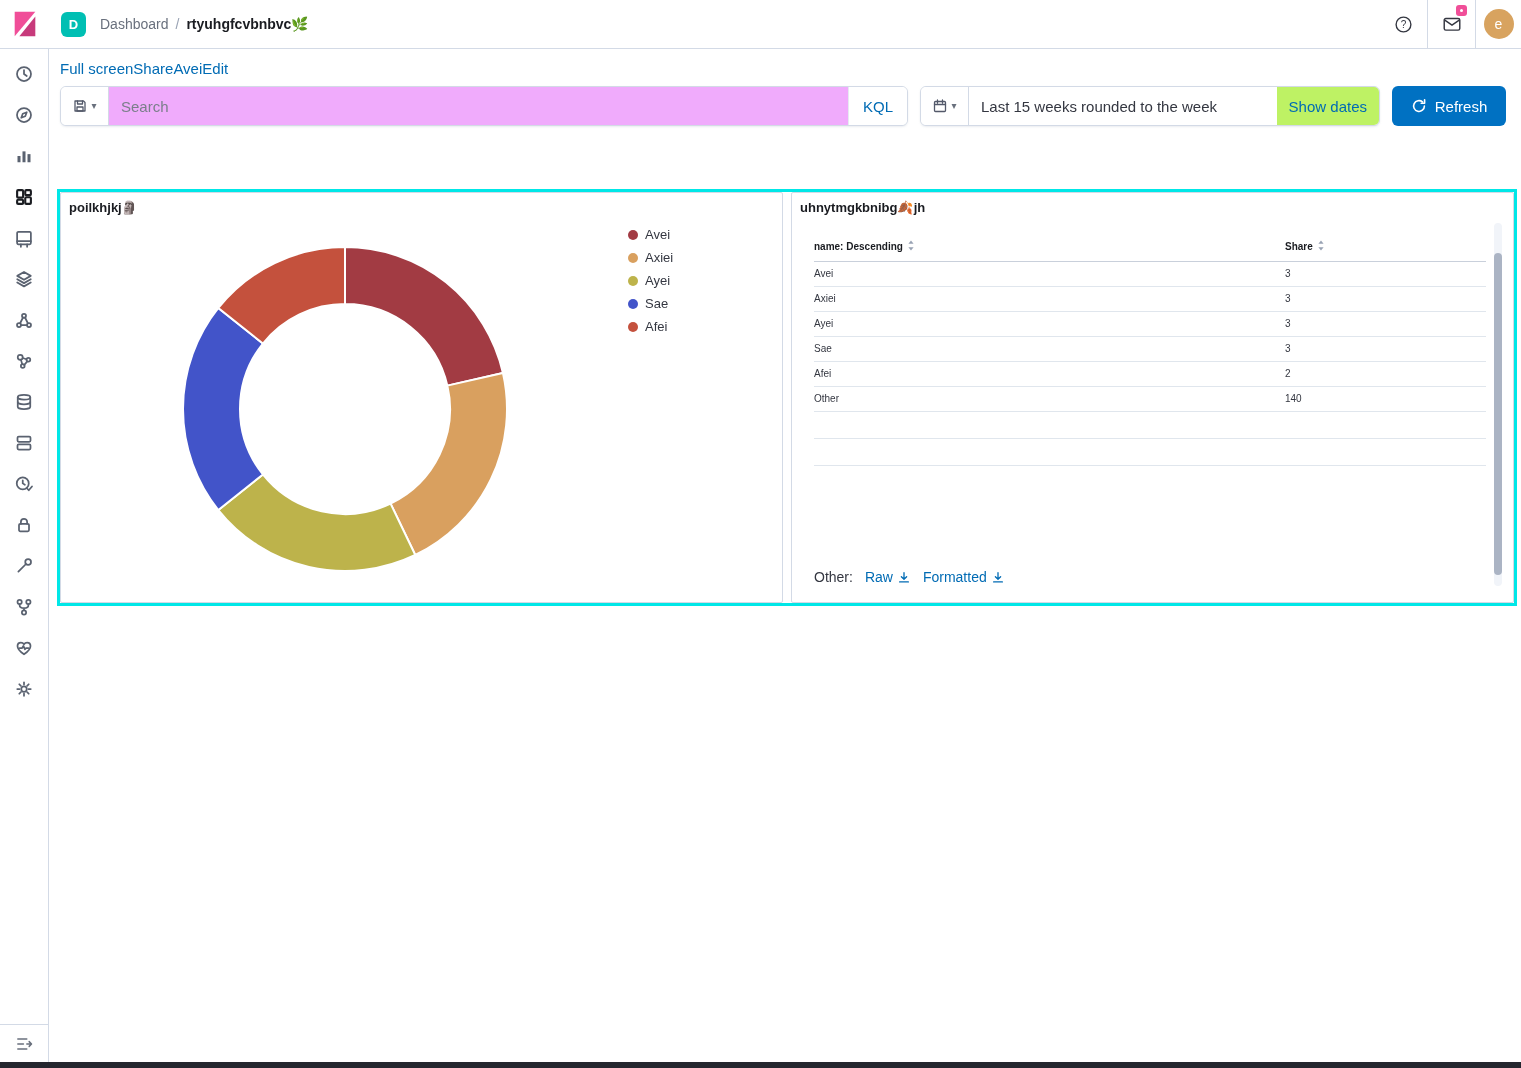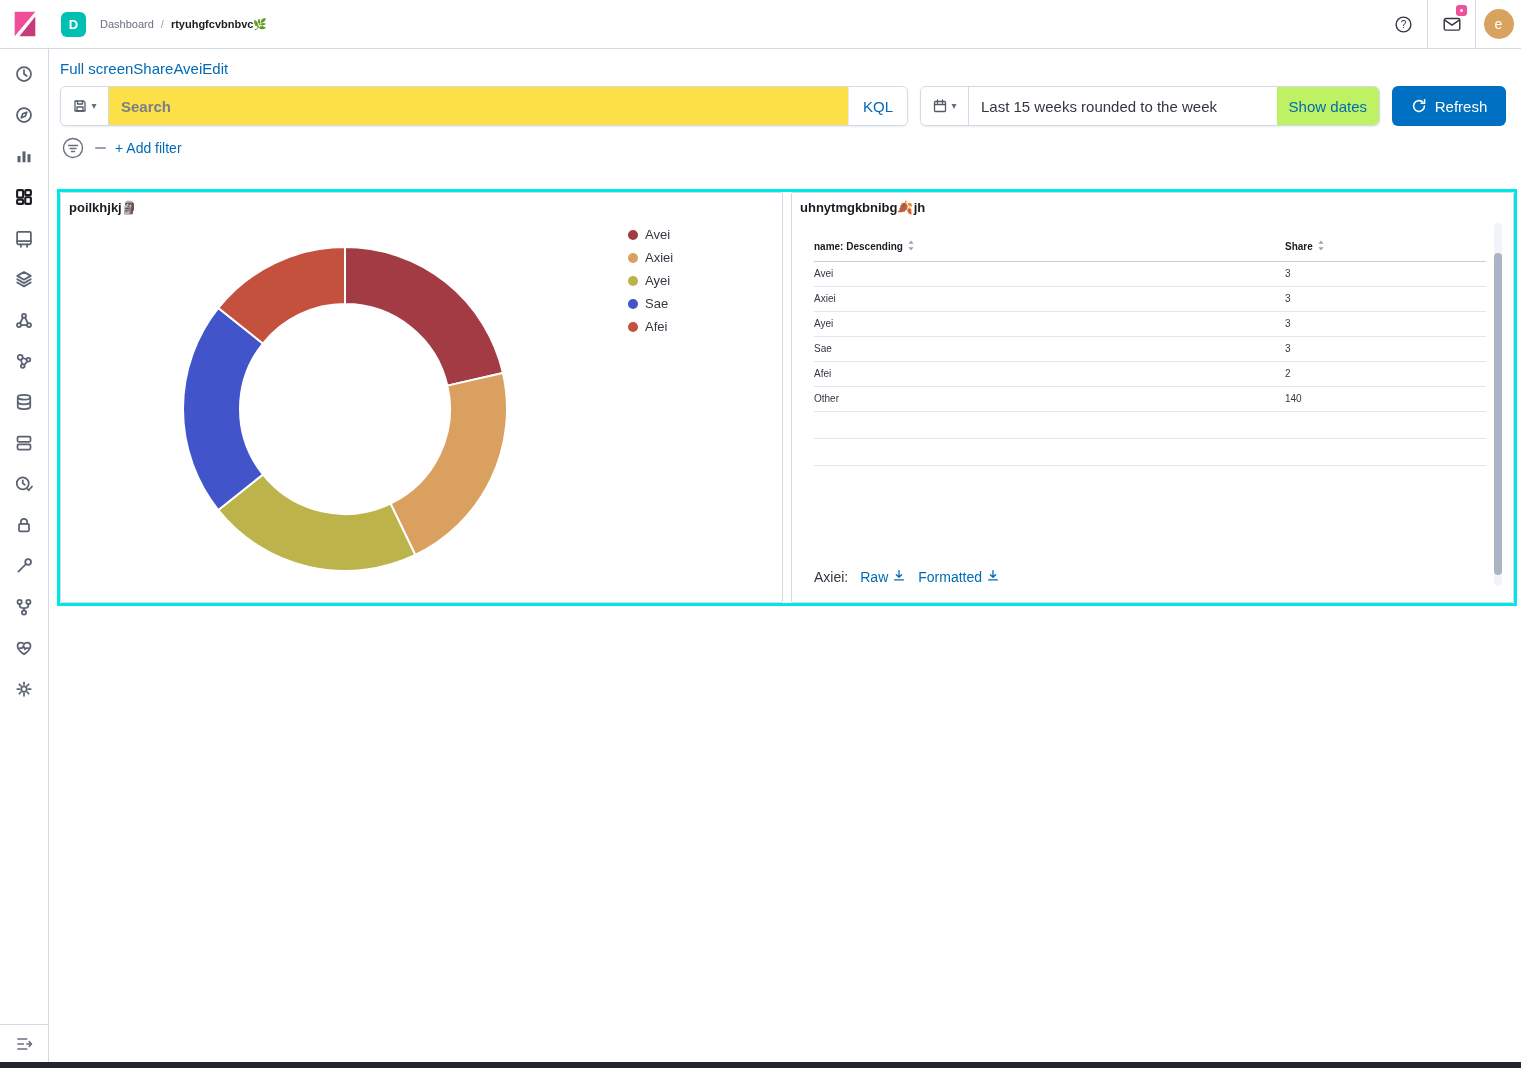--- a/index.html
+++ b/index.html
@@ -12,21 +12,21 @@
   a { text-decoration:none; cursor:pointer; }
   button { font-family:inherit; cursor:pointer; }
 
   
   .app-header{ position:absolute; top:0; left:0; width:100%; height:49px;
     background:#fff; border-bottom:1px solid #D3DAE6; display:flex; align-items:center; z-index:20;}
   .logo-box{ width:49px; height:48px; display:flex; align-items:center; justify-content:center; cursor:pointer;}
   .space-badge{ width:25px; height:25px; border-radius:6px; background:#00BFB3; color:#fff;
     font-weight:700; font-size:13px; display:flex; align-items:center; justify-content:center;
     margin:0 14px 0 12px; cursor:pointer; border:none;}
-  .breadcrumb{ display:flex; align-items:center; gap:7px; font-size:11px;}
+  .breadcrumb{ display:flex; align-items:center; gap:7px; font-size:14px;}
   .breadcrumb a{ color:#69707D; }
   .breadcrumb .sep{ color:#98A2B3; }
   .breadcrumb strong{ color:#1A1C21; font-weight:700; }
   .header-right{ margin-left:auto; display:flex; align-items:stretch; height:100%; }
   .hbtn{ width:48px; display:flex; align-items:center; justify-content:center;
     background:none; border:none; position:relative; }
   .hbtn + .hbtn{ border-left:1px solid #D3DAE6; }
   .hbtn.avatar-zone{ width:46px; }
   .mail-badge{ position:absolute; top:5px; right:8px; width:11px; height:11px; border-radius:3px;
     background:#F04E98; display:flex; align-items:center; justify-content:center; }
@@ -51,21 +51,21 @@
   .menu-row{ display:flex; padding:11px 0 9px 11px; font-size:15px;}
   .menu-row a{ color:#006BB4; }
   .query-row{ display:flex; align-items:center; padding:0 8px 0 11px; gap:12px;}
   .search-group{ flex:0 0 848px; height:40px; border:1px solid #D3DAE6; border-radius:6px;
     background:#fff; display:flex; align-items:stretch; overflow:hidden;
     box-shadow:0 1px 2px rgba(152,162,179,.2);}
   .addon{ width:48px; display:flex; align-items:center; justify-content:center; gap:3px;
     background:#fff; border:none; border-right:1px solid #D3DAE6;}
   .addon svg, .ui-icon{ fill:none; stroke:#53596A; stroke-width:1.3; stroke-linecap:round; stroke-linejoin:round;}
   .chev{ font-size:10px; color:#69707D; line-height:1;}
-  .search-input{ flex:1; border:none; outline:none; padding:0 12px; font-size:15px; color:#343741; background:#fde047;font-weight:bold;}
+  .search-input{ flex:1; border:none; outline:none; padding:0 12px; font-size:15px; color:#343741; background:#f0abfc;}
   .search-input::placeholder{ color:#7A7F8A; }
   .kql-btn{ padding:0 14px; border:none; border-left:1px solid #E6EBF2; background:#fff;
     color:#006BB4; font-size:15px;}
   .date-group{ flex:0 0 460px; height:40px; border:1px solid #D3DAE6; border-radius:6px;
     display:flex; align-items:stretch; overflow:hidden; background:#fff;
     box-shadow:0 1px 2px rgba(152,162,179,.2);}
   .date-text{ flex:1; display:flex; align-items:center; padding:0 12px; font-size:15px; color:#343741; cursor:pointer;}
   .show-dates{ border:none; background:#bef264; color:#006BB4; font-size:15px; padding:0 12px;}
   .refresh-btn{ flex:0 0 114px; height:40px; border:none; border-radius:6px; background:#0071C2;
     color:#fff; font-size:15px; display:flex; align-items:center; justify-content:center; gap:8px;}
@@ -88,21 +88,21 @@
 
   .table-area{ position:absolute; left:22px; top:40px; width:672px;}
   table.data-table{ width:100%; border-collapse:collapse; font-size:10px;}
   .data-table th{ text-align:left; font-weight:700; color:#1A1C21; padding:7px 0 9px 0;
     border-bottom:1px solid #C9D0DB; cursor:pointer;}
   .data-table th:nth-child(2), .data-table td:nth-child(2){ width:201px;}
   .data-table td{ padding:6px 0 7px 0; border-bottom:1px solid #E0E6ED; color:#343741;}
   .data-table tr.empty-row td{ height:27px; padding:0;}
   .sort-glyph{ margin-left:4px; vertical-align:-1px;}
   .export-row{ position:absolute; left:22px; top:376px; display:flex; align-items:center; gap:12px; font-size:14px;}
-  .export-row a{ color:#006BB4; display:inline-flex; align-items:flex-start; gap:4px;}
+  .export-row a{ color:#006BB4; display:inline-flex; align-items:flex-end; gap:4px;}
   .dl-icon{ fill:none; stroke:#006BB4; stroke-width:1.5; stroke-linecap:round; stroke-linejoin:round;}
   .vscroll{ position:absolute; right:11px; top:30px; bottom:16px; width:8px; background:#F1F4F9; border-radius:4px;}
   .vscroll .thumb{ position:absolute; left:0; top:30px; width:8px; height:322px; background:#ABB4C4; border-radius:4px; cursor:pointer;}
 
   .bottom-bar{ position:absolute; left:0; bottom:0; width:100%; height:6px; background:#24262E; z-index:30;}
 </style>
 </head>
 <body>
 
 <header class="app-header">
@@ -294,30 +294,20 @@
 
     <button class="refresh-btn">
       <svg width="16" height="16" viewBox="0 0 16 16">
         <path d="M13.4 8a5.4 5.4 0 1 1-1.9-4.1" stroke="#fff" stroke-width="1.6" fill="none" stroke-linecap="round"></path>
         <path d="M13.6 1.8v3.4h-3.4" stroke="#fff" stroke-width="1.6" fill="none" stroke-linecap="round" stroke-linejoin="round"></path>
         </svg>
       <span>Refresh</span>
     </button>
   </div>
 
-  <div class="filter-row">
-    <button class="filter-icon-btn">
-      <svg width="24" height="24" viewBox="0 0 24 24">
-        <circle cx="12" cy="12" r="9.5"></circle>
-          <path d="M7.5 9.5h9M9 12.5h6M10.5 15.5h3"></path>
-        </svg>
-    </button>
-    <span class="filter-dash"></span>
-    <a class="add-filter">+ Add filter</a>
-  </div>
 
   <div class="panels-wrap">
 
     <section class="panel">
       <span class="panel-title">poilkhjkj🗿</span>
       <div class="donut-wrap">
         <svg id="donut" width="332" height="332" viewBox="0 0 332 332">
             <path d="M 166.00 4.00 A 162 162 0 0 1 323.94 129.95 L 268.37 142.64 A 105 105 0 0 0 166.00 61.00 Z" fill="#A23B43" stroke="#ffffff" stroke-width="2"></path>
             <path d="M 323.94 129.95 A 162 162 0 0 1 236.29 311.96 L 211.56 260.60 A 105 105 0 0 0 268.37 142.64 Z" fill="#D9A05F" stroke="#ffffff" stroke-width="2"></path>
             <path d="M 236.29 311.96 A 162 162 0 0 1 39.34 267.01 L 83.91 231.47 A 105 105 0 0 0 211.56 260.60 Z" fill="#BDB34B" stroke="#ffffff" stroke-width="2"></path>
@@ -395,21 +385,21 @@
                 <td></td>
               </tr>
               <tr class="empty-row">
                 <td></td>
                 <td></td>
               </tr>
             </tbody>
         </table>
       </div>
       <div class="export-row">
-        <span>Axiei:</span>
+        <span>Other:</span>
         <a>
           <span>Raw</span>
           <svg class="dl-icon" width="14" height="14" viewBox="0 0 16 16">
             <path d="M8 2v7M5 6.5 8 9.5l3-3"></path>
               <path d="M3 12.5h10"></path>
             </svg>
         </a>
         <a>
           <span>Formatted</span>
           <svg class="dl-icon" width="14" height="14" viewBox="0 0 16 16">

